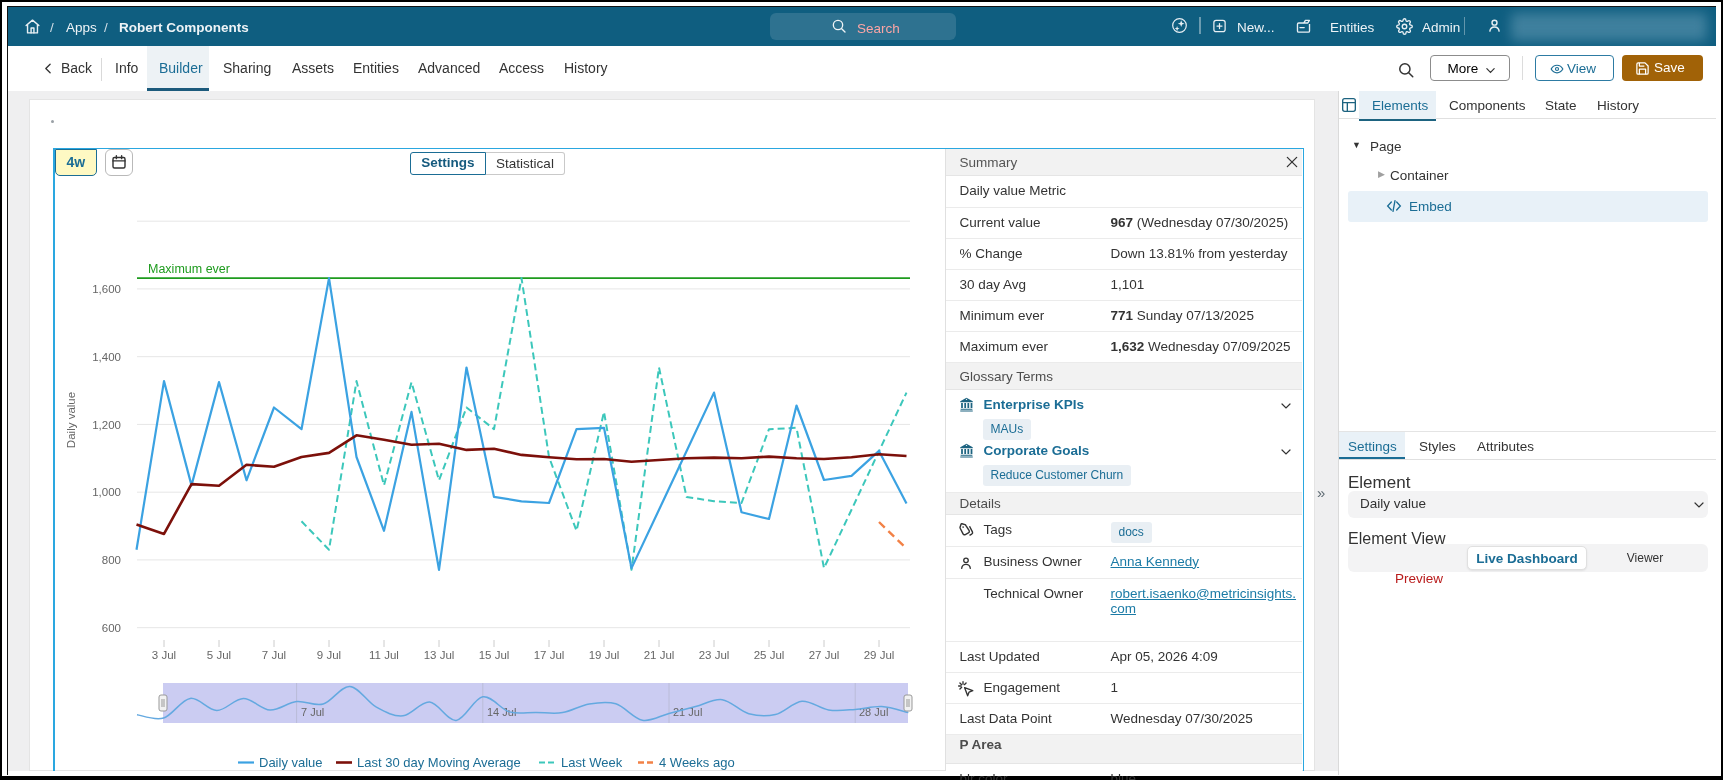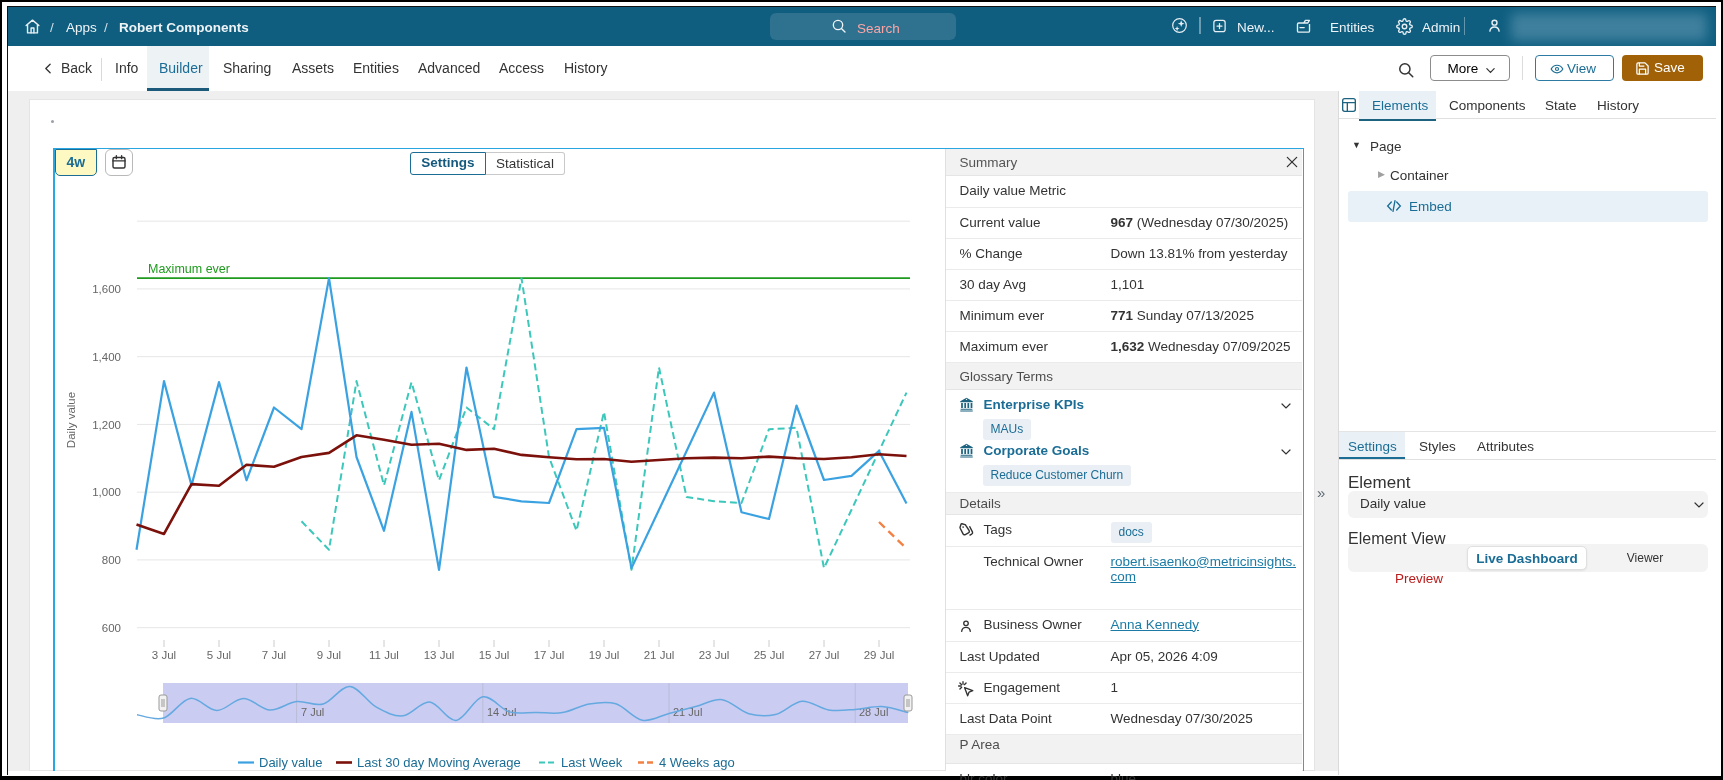--- a/index.html
+++ b/index.html
@@ -267,39 +267,39 @@
   <div class="srow" style="height:32px;">
     <svg class="abs" style="left:11px;top:7px" width="18" height="18" viewBox="0 0 24 24" fill="none" stroke="#333" stroke-width="1.9">
         <g transform="rotate(18 12 12)">
           <path d="m14.5 4.5 6 6a2.2 2.2 0 0 1 0 3.1l-2.2 2.6"></path>
           <path d="M9.4 4.9A1.9 1.9 0 0 0 8.1 4.4H3.9a1 1 0 0 0-1 1v4.2a1.9 1.9 0 0 0 .6 1.3l5.9 5.9a2.3 2.3 0 0 0 3.2 0l3.3-3.3a2.3 2.3 0 0 0 0-3.2z"></path>
           <circle cx="6.7" cy="8.2" r="1.1" fill="#333" stroke="none"></circle>
         </g>
       </svg>
     <span class="lbl" style="padding-left:24px;width:151px;">Tags</span><span class="val"><span class="chip">docs</span></span>
   </div>
-  <div class="srow" style="height:63px;">
-    <span class="lbl" style="padding-left:24px;width:151px;">Technical Owner</span><span class="val" style="white-space:normal;"><span class="link">robert.isaenko@metricinsights.<br>com</span></span>
-  </div>
   <div class="srow" style="height:32px;">
     <svg class="abs" style="left:12px;top:8px" width="16" height="16" viewBox="0 0 24 24" fill="none" stroke="#333" stroke-width="2" stroke-linecap="round">
         <circle cx="12" cy="8" r="3.4"></circle>
         <path d="M5.5 20c.5-4 3-6 6.5-6s6 2 6.5 6"></path>
       </svg>
     <span class="lbl" style="padding-left:24px;width:151px;">Business Owner</span><span class="val"><span class="link">Anna Kennedy</span></span>
   </div>
+  <div class="srow" style="height:63px;">
+    <span class="lbl" style="padding-left:24px;width:151px;">Technical Owner</span><span class="val" style="white-space:normal;"><span class="link">robert.isaenko@metricinsights.<br>com</span></span>
+  </div>
   <div class="srow" style="height:31px;"><span class="lbl">Last Updated</span><span class="val">Apr 05, 2026 4:09</span></div>
   <div class="srow" style="height:23px;">
     <svg class="abs" style="left:11px;top:7px" width="18" height="18" viewBox="0 0 24 24" fill="none" stroke="#333" stroke-width="1.8" stroke-linecap="round" stroke-linejoin="round">
         <path d="M10.2 10.2 21 14.2l-4.9 1.9-1.9 4.9zM8 2.2v3.2M3.9 3.9l2.3 2.3M2.2 8h3.2M3.9 12.1l2.3-2.3M12.1 3.9 9.8 6.2"></path>
       </svg>
     <span class="lbl" style="padding-left:24px;width:151px;">Engagement</span><span class="val">1</span>
   </div>
   <div class="srow" style="height:31px;"><span class="lbl">Last Data Point</span><span class="val">Wednesday 07/30/2025</span></div>
-  <div class="shead" style="height:29px;padding-top:2px;">P Area</div>
+  <div class="shead" style="height:29px;padding-top:2px;font-weight:bold;">P Area</div>
   <div class="srow" style="height:31px;border-bottom:none;"><span class="lbl">blr color</span><span class="val">blue</span></div>
 </div>
 <div class="abs" style="left:1317px;top:484px;color:#5f6b73;font-size:15px;">»</div>
 <div id="sidebar" class="abs">
   <div class="abs" style="left:0;top:0;width:377px;height:28px;border-bottom:1px solid #e0e0e0;"></div>
   <svg class="abs" style="left:2px;top:6px" width="16" height="16" viewBox="0 0 24 24" fill="none" stroke="#1d6380" stroke-width="2">
       <rect x="2.5" y="2.5" width="19" height="19" rx="3"></rect>
       <path d="M2.5 8.5h19M9.5 8.5V21.5"></path>
     </svg>
   <div class="abs" style="left:20px;top:0;width:77px;height:30px;background:#e9f1f7;border-bottom:2.5px solid #1d6380;"></div>

